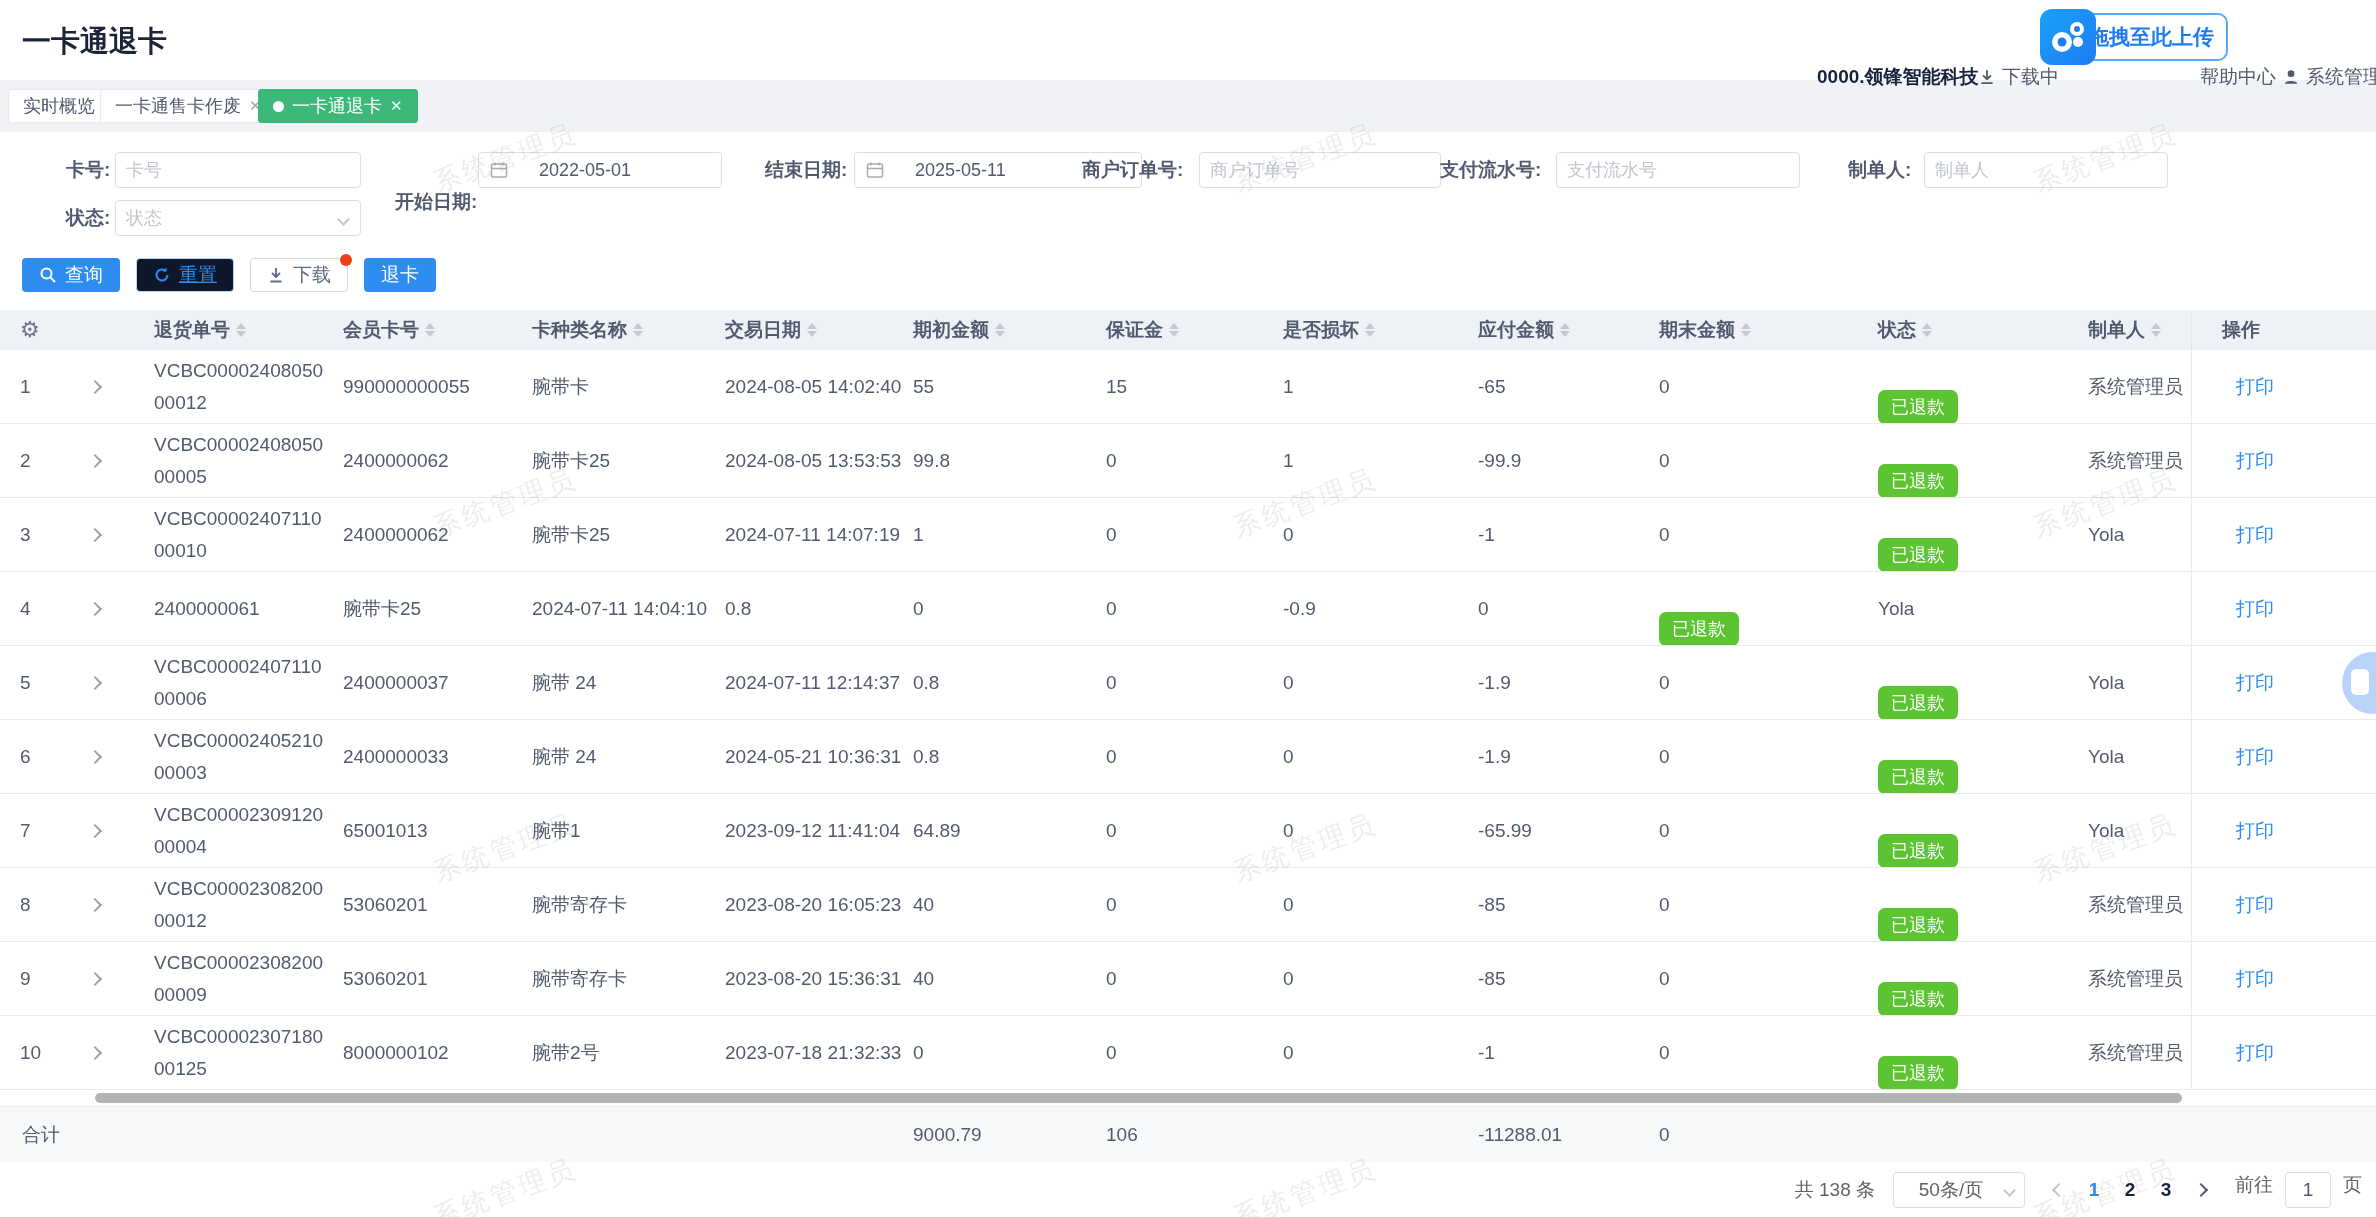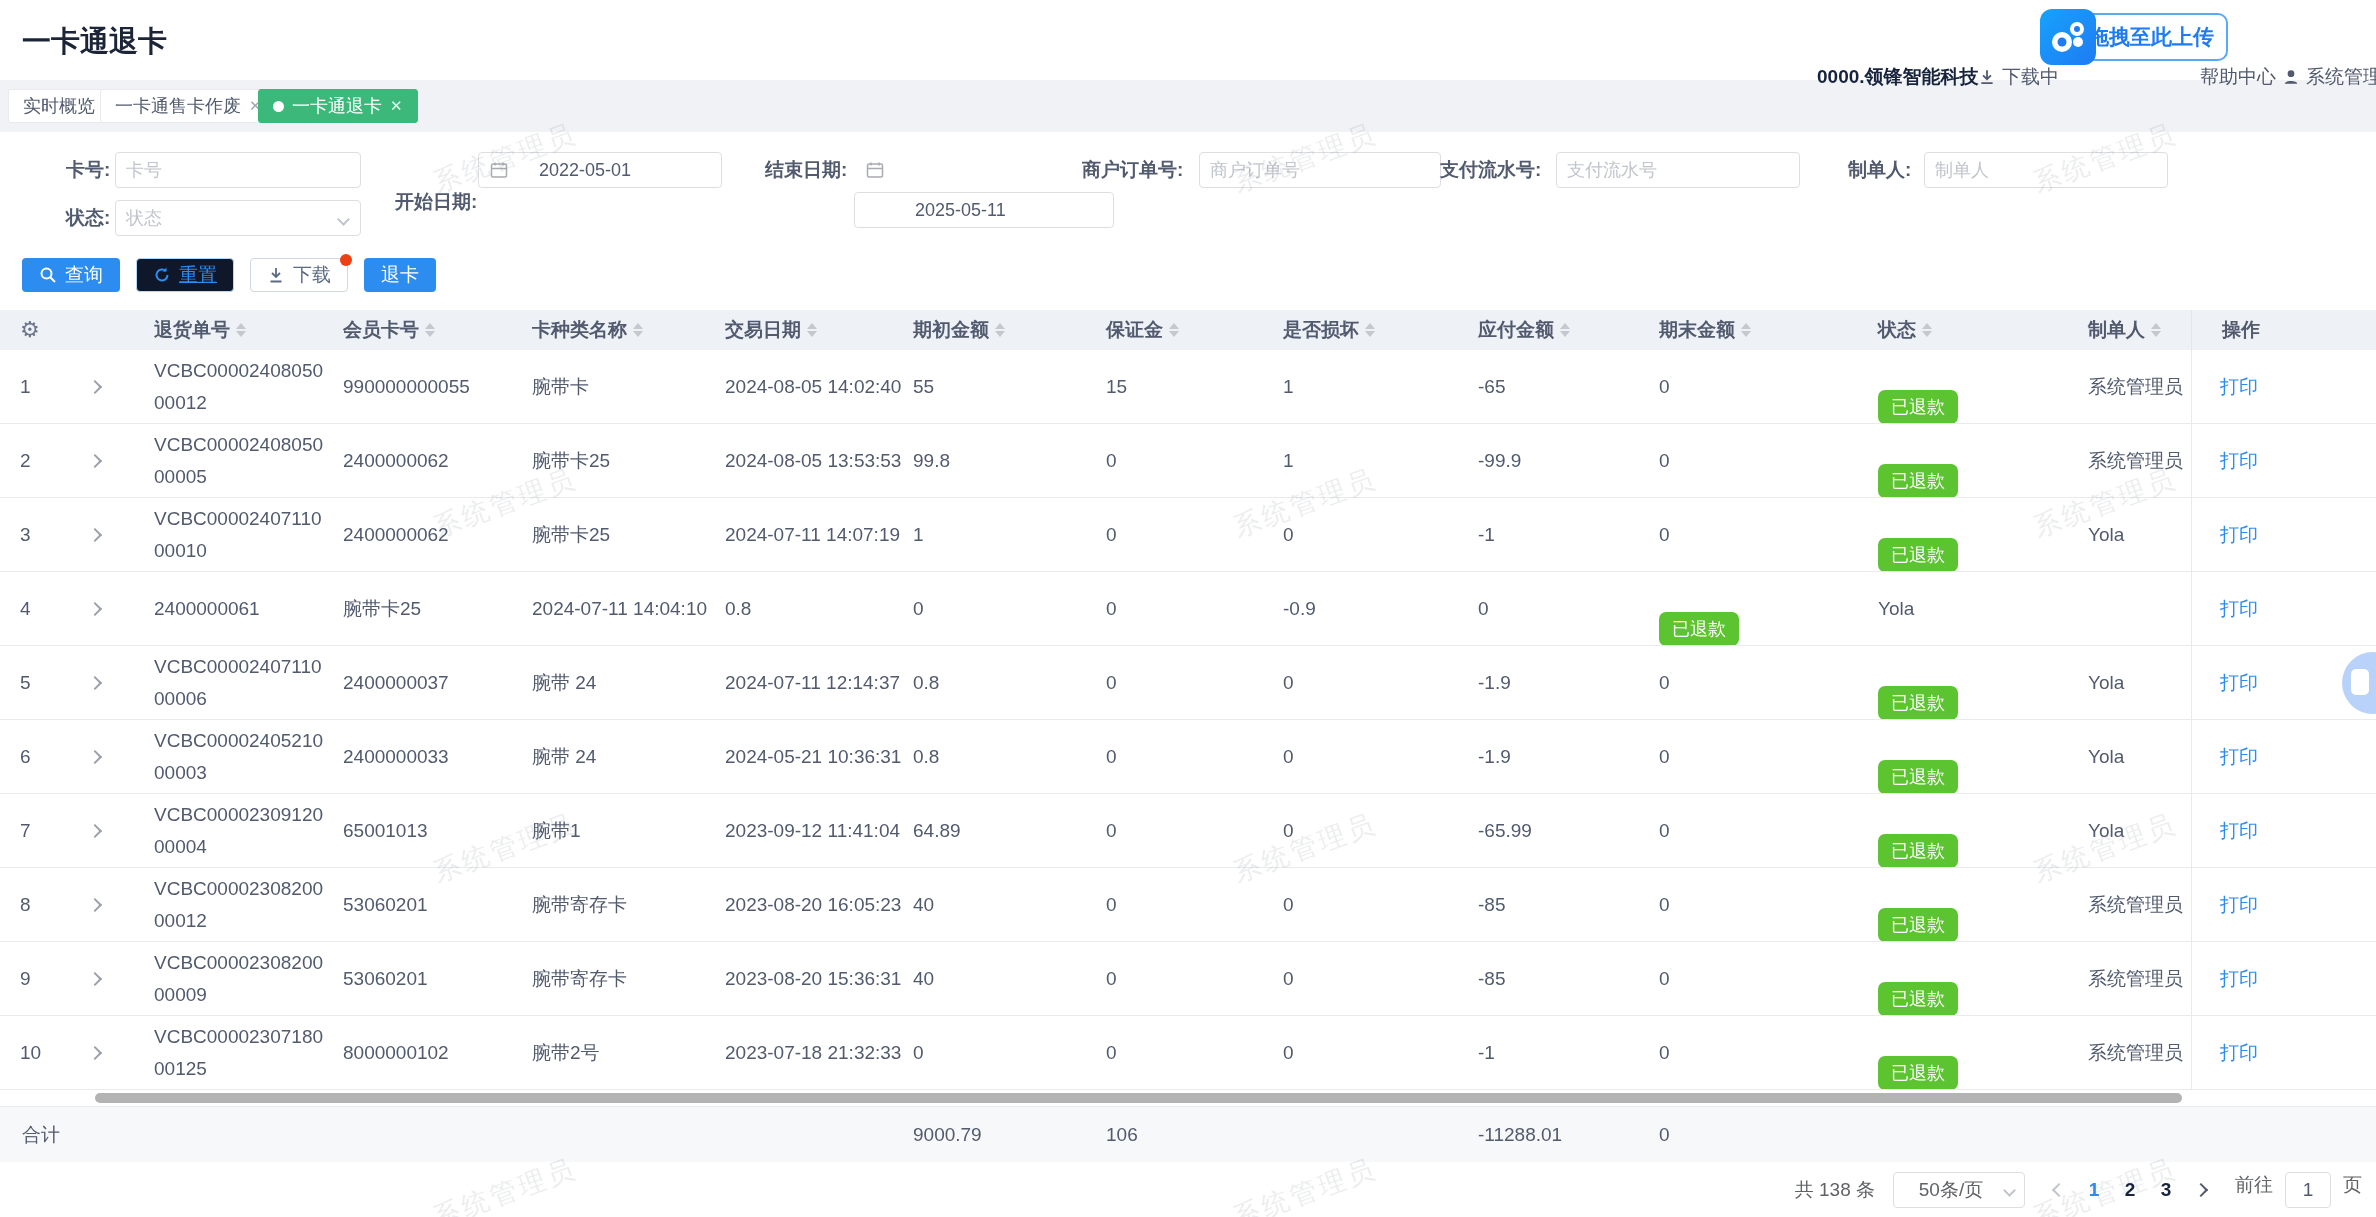--- a/index.html
+++ b/index.html
@@ -62,21 +62,21 @@
            display:flex;align-items:center;padding-left:30px;font-weight:bold;font-size:19px;color:#515a6e;}
   .tbody{position:absolute;left:0;top:350px;width:2376px;z-index:1;}
   .t-row{position:relative;width:2376px;height:74px;border-bottom:1px solid #e8eaec;background:#fff;}
   .cell{display:flex;align-items:center;font-size:19px;color:#515a6e;overflow:hidden;white-space:nowrap;}
   .c-idx{padding-left:20px;}
   .c-order{white-space:normal;word-break:break-all;line-height:32px;padding-right:14px;}
   .chev{display:inline-block;width:10px;height:10px;border-top:2px solid #9aa1ad;border-right:2px solid #9aa1ad;}
   .chev-right{transform:rotate(45deg);cursor:pointer;}
   .badge{display:inline-block;background:#5cc331;color:#fff;font-size:18px;line-height:34px;padding:0 13px;border-radius:7px;margin-top:41px;}
   .op-cell{position:absolute;right:0;top:0;width:185px;height:100%;background:#fff;border-left:1px solid #e8eaec;
-           display:flex;align-items:center;padding-left:28px;}
+           display:flex;align-items:center;padding-left:44px;}
   .print-link{color:#2d8cf0;font-size:19px;cursor:pointer;text-decoration:none;}
   
   .hscroll{position:absolute;left:0;top:1090px;width:2376px;height:16px;background:#fff;z-index:2;}
   .hscroll-thumb{position:absolute;left:95px;top:3px;width:2087px;height:10px;border-radius:5px;background:#b3b3b3;cursor:pointer;}
   
   .tsum{position:absolute;left:0;top:1106px;width:2376px;height:56px;background:#f7f8fa;border-top:1px solid #e8eaec;z-index:2;}
   .tsum .cell{font-size:19px;}
   .s-label{grid-column:1;padding-left:22px;}
   .s-initial{grid-column:7;}
   .s-deposit{grid-column:8;}
@@ -181,21 +181,21 @@
   </span>
   <input class="f-input f-date" style="left: 478px; top: 152px; width: 244px;" value="2022-05-01">
 
   <span class="filter-label" style="left:765px;top:152px;">结束日期:</span>
   <span class="cal-ic" style="left:865px;top:160px;">
     <svg viewBox="0 0 20 20" width="20" height="20">
         <rect x="2.5" y="4" width="15" height="13" rx="1.5" fill="none" stroke="#a8abb2" stroke-width="1.5"></rect>
         <path d="M6 2.5v3M14 2.5v3M2.5 8.5h15" stroke="#a8abb2" stroke-width="1.5"></path>
       </svg>
   </span>
-  <input class="f-input f-date" style="left: 854px; top: 152px; width: 260px; margin-top: 40px;" value="2025-05-11">
+  <input class="f-input f-date" style="left: 854px; top: 152px; width: 288px;" value="2025-05-11">
 
   <span class="filter-label" style="left:1082px;top:152px;">商户订单号:</span>
   <input class="f-input" style="left: 1199px; top: 152px; width: 242px;" placeholder="商户订单号">
 
   <span class="filter-label" style="left:1440px;top:152px;">支付流水号:</span>
   <input class="f-input" style="left: 1556px; top: 152px; width: 244px;" placeholder="支付流水号">
 
   <span class="filter-label" style="left:1848px;top:152px;">制单人:</span>
   <input class="f-input" style="left: 1924px; top: 152px; width: 244px;" placeholder="制单人">
 

